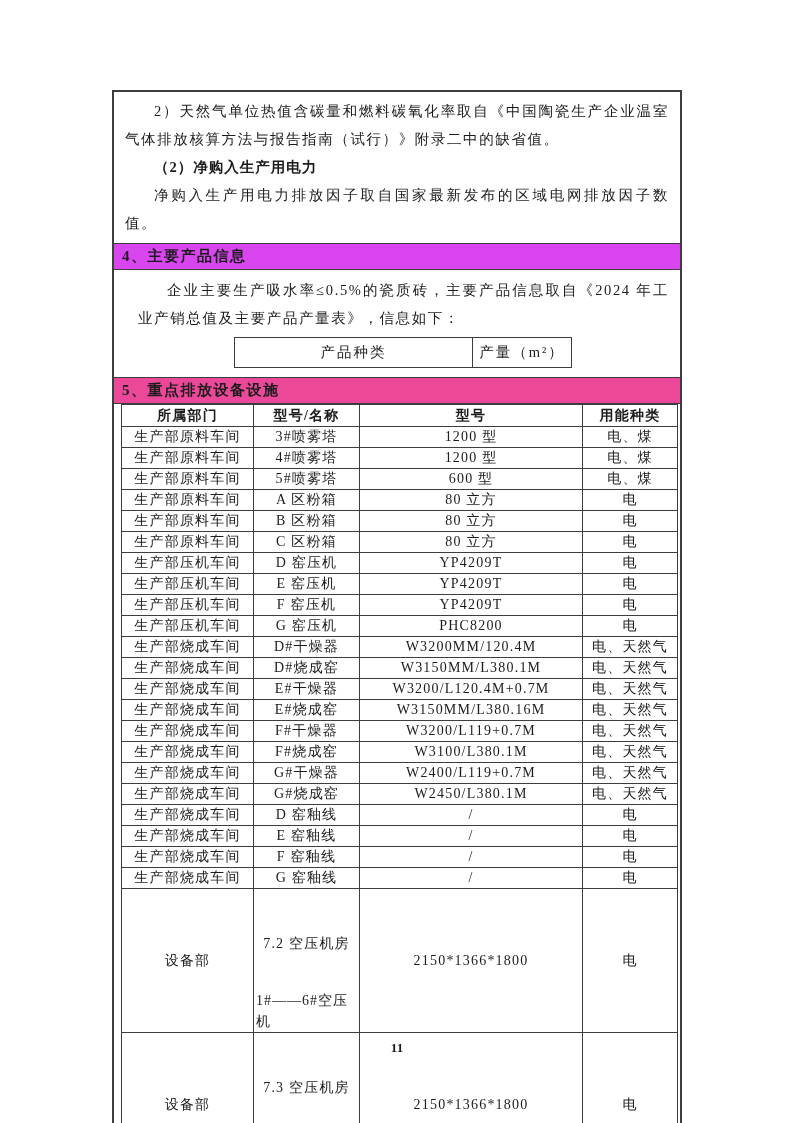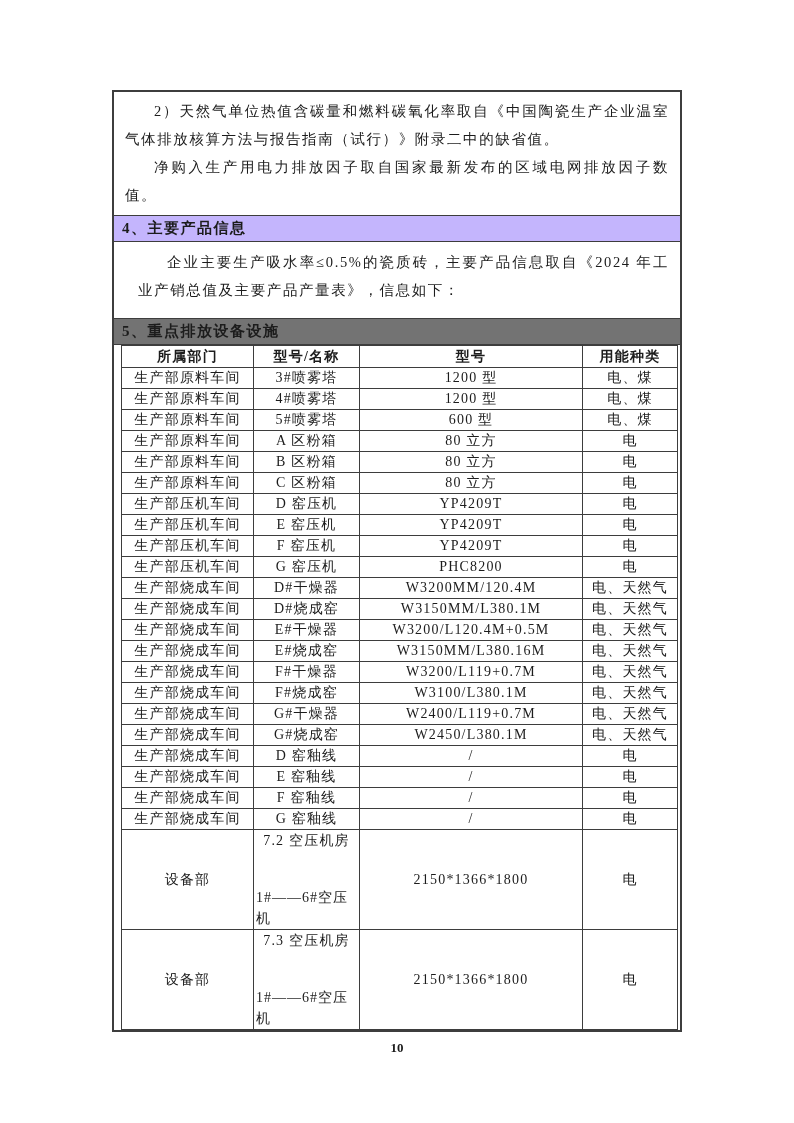--- a/index.html
+++ b/index.html
@@ -46,49 +46,54 @@
     border:1px solid #3d3d3d;text-align:center;font-size:14px;
     padding:0;letter-spacing:1.2px;overflow:hidden;
   }
   .equip-table th{font-weight:bold;height:21px;}
   .equip-table td{height:20px;font-weight:normal;}
   .equip-table tr.tall td{height:43px;}
   .equip-table .w1{width:131px;}
   .equip-table .w2{width:105px;}
   .equip-table .w3{width:222px;}
   .equip-table .w4{width:94px;}
-  .cell-line1{text-align:center;line-height:21px;}
+  .cell-line1{text-align:center;line-height:21px;margin-top:44px;}
   .cell-line2{text-align:left;line-height:21px;padding-left:2px;letter-spacing:1px;margin-top:36px;}
   
   .page-number{
     position:absolute;top:1040px;left:0;width:100%;text-align:center;
     font-weight:bold;font-size:13px;
   }
 </style>
 </head>
 <body>
 
 <div class="doc-frame">
 
   <div class="text-block">
     <p class="para">2）天然气单位热值含碳量和燃料碳氧化率取自《中国陶瓷生产企业温室气体排放核算方法与报告指南（试行）》附录二中的缺省值。</p>
+    <p class="para bold">（2）净购入生产用电力</p>
     <p class="para">净购入生产用电力排放因子取自国家最新发布的区域电网排放因子数值。</p>
   </div>
 
-  <div class="sec-bar" style="background: #c4b5fd;">4、主要产品信息</div>
+  <div class="sec-bar" style="background: #d946ef;">4、主要产品信息</div>
 
   <div class="products-block">
     <p class="para">企业主要生产吸水率≤0.5%的瓷质砖，主要产品信息取自《2024 年工业产销总值及主要产品产量表》，信息如下：</p>
     <table class="product-table">
       <tbody>
+          <tr class="hdr">
+            <td class="c1">产品种类</td>
+            <td class="c2">产量（m²）</td>
+          </tr>
         </tbody>
     </table>
   </div>
 
-  <div class="sec-bar" style="background: #737373;">5、重点排放设备设施</div>
+  <div class="sec-bar" style="background: #ec4899;">5、重点排放设备设施</div>
 
   <div class="equip-wrap">
     <table class="equip-table">
       <thead>
           <tr>
             <th class="w1">所属部门</th>
             <th class="w2">型号/名称</th>
             <th class="w3">型号</th>
             <th class="w4">用能种类</th>
           </tr>
@@ -162,21 +167,21 @@
           </tr>
           <tr>
             <td class="w1">生产部烧成车间</td>
             <td class="w2">D#烧成窑</td>
             <td class="w3">W3150MM/L380.1M</td>
             <td class="w4">电、天然气</td>
           </tr>
           <tr>
             <td class="w1">生产部烧成车间</td>
             <td class="w2">E#干燥器</td>
-            <td class="w3">W3200/L120.4M+0.5M</td>
+            <td class="w3">W3200/L120.4M+0.7M</td>
             <td class="w4">电、天然气</td>
           </tr>
           <tr>
             <td class="w1">生产部烧成车间</td>
             <td class="w2">E#烧成窑</td>
             <td class="w3">W3150MM/L380.16M</td>
             <td class="w4">电、天然气</td>
           </tr>
           <tr>
             <td class="w1">生产部烧成车间</td>
@@ -243,13 +248,13 @@
             </td>
             <td class="w3">2150*1366*1800</td>
             <td class="w4">电</td>
           </tr>
         </tbody>
     </table>
   </div>
 
 </div>
 
-<div class="page-number">10</div>
+<div class="page-number">11</div>
 
 </body></html>

